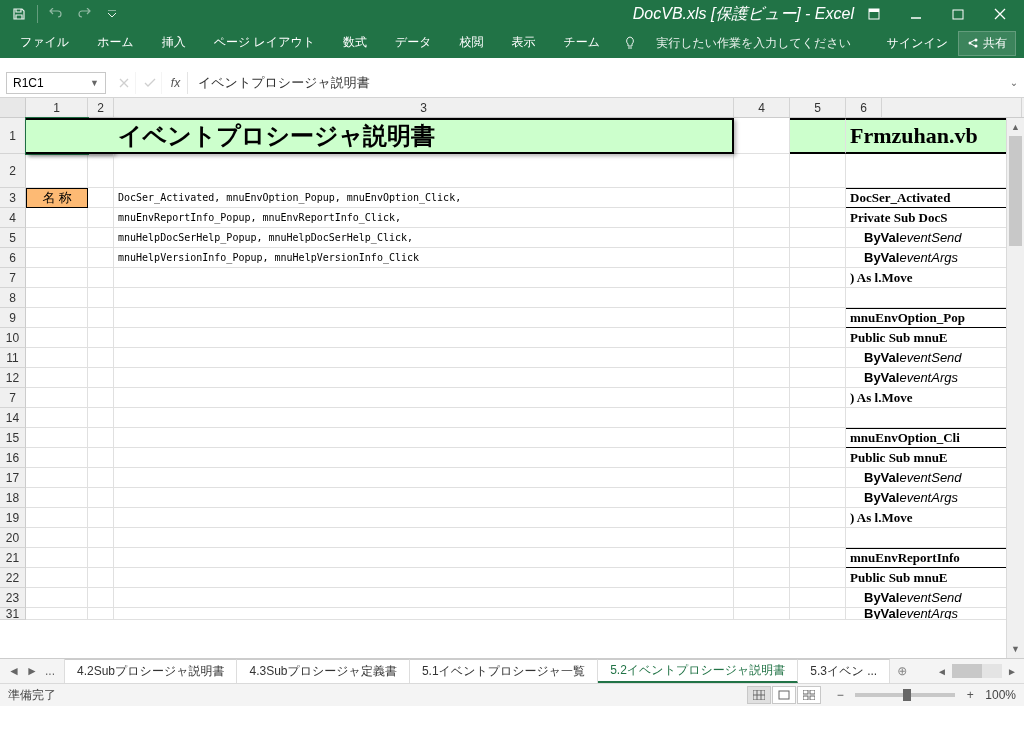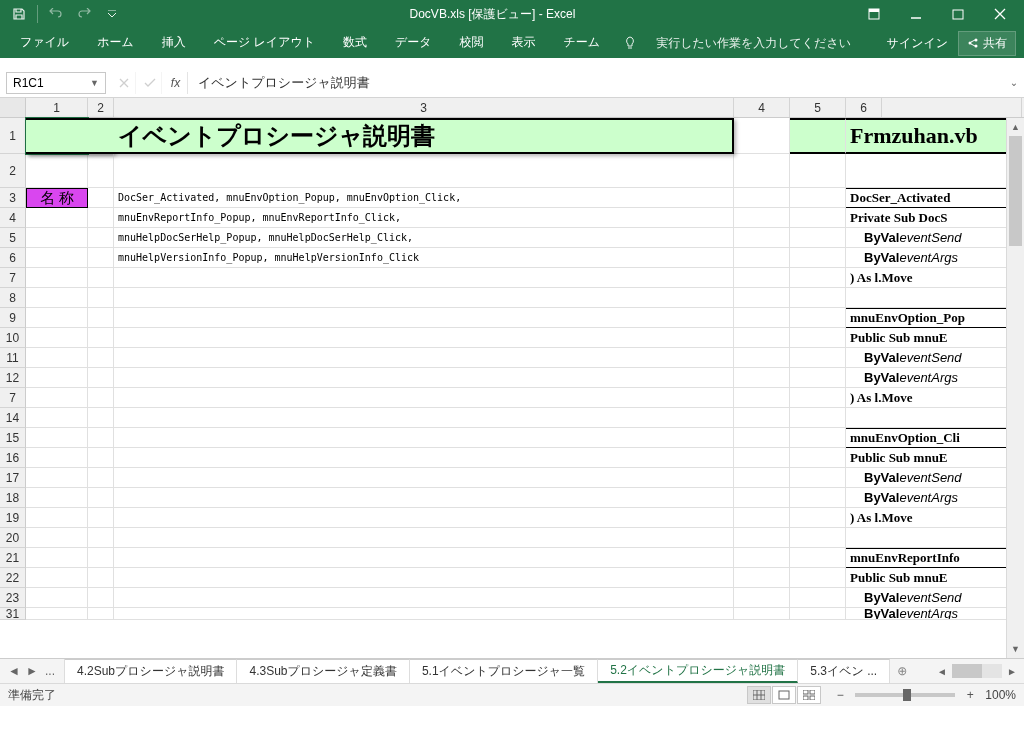--- a/index.html
+++ b/index.html
@@ -2,21 +2,21 @@
 <html><head>
 <meta charset="utf-8">
 <style>
 * { margin: 0; padding: 0; box-sizing: border-box; font-family: "Yu Gothic UI", "Meiryo", sans-serif; }
 body { background: #fff; width: 1024px; height: 736px; overflow: hidden; position: relative; }
 
 .titlebar { background: #217346; height: 28px; display: flex; align-items: center; color: #fff; font-size: 12px; }
 .qat { display: flex; align-items: center; gap: 2px; padding: 0 6px; }
 .qat-btn { width: 26px; height: 24px; display: flex; align-items: center; justify-content: center; color: #fff; opacity: 0.9; }
 .qat-sep { width: 1px; height: 18px; background: rgba(255,255,255,0.3); margin: 0 3px; }
-.title-center { flex: 1; text-align: center; font-size: 12px; }
+.title-center { flex: 1; text-align: right; font-size: 16px; font-style: italic; }
 .win-controls { display: flex; align-items: center; gap: 2px; padding-right: 4px; }
 .win-btn { width: 40px; height: 26px; display: flex; align-items: center; justify-content: center; color: #fff; }
 
 .ribbon-tabs { background: #217346; height: 30px; display: flex; align-items: center; padding: 0 8px; gap: 4px; color: #fff; font-size: 12px; }
 .ribbon-tab { padding: 6px 12px 8px; cursor: pointer; }
 .tellme { display: flex; align-items: center; gap: 20px; margin-left: 8px; opacity: 0.9; }
 .ribbon-right { margin-left: auto; display: flex; align-items: center; gap: 10px; }
 .share-btn { display: flex; align-items: center; gap: 4px; padding: 3px 8px; background: rgba(255,255,255,0.12); border: 1px solid rgba(255,255,255,0.2); }
 
 .formula-bar { height: 30px; display: flex; align-items: center; border-bottom: 1px solid #d4d4d4; background: #fff; margin-top: 10px; }
@@ -39,21 +39,21 @@
 .cell { border-right: 1px solid #e0e0e0; border-bottom: 1px solid #e0e0e0; font-size: 13px; padding: 2px 4px; display: flex; align-items: center; overflow: hidden; white-space: nowrap; }
 
 .row1 { height: 36px; }
 .row-std { height: 20px; }
 .row2 { height: 34px; }
 
 .title-cell-1 { background: #ccffcc; border: 2px solid #000; border-right: none; box-shadow: 2px 2px 4px rgba(0,0,0,0.3); font-size: 24px; font-weight: bold; font-family: "MS PMincho", serif; }
 .title-cell-2 { background: #ccffcc; border: 2px solid #000; border-left: none; border-right: none; box-shadow: 2px 2px 4px rgba(0,0,0,0.3); }
 .title-cell-3 { background: #ccffcc; border-top: 2px solid #000; border-bottom: 2px solid #000; font-size: 24px; font-weight: bold; font-family: "MS PMincho", serif; }
 
-.name-label { background: #d946ef; border: 1px solid #000; text-align: center; font-family: "MS PMincho", serif; font-size: 15px; justify-content: center; }
+.name-label { background: #fdba74; border: 1px solid #000; text-align: center; font-family: "MS PMincho", serif; font-size: 13px; justify-content: center; }
 
 .code-cell { font-family: "MS Gothic", monospace; font-size: 10px; }
 .code-right { font-family: "MS PMincho", serif; font-size: 13px; font-weight: bold; border-left: none; }
 .code-right-plain { font-family: "MS PMincho", serif; font-size: 13px; border-left: none; }
 .code-indent { padding-left: 18px; }
 .bb-top { border-top: 1px solid #000; }
 .bb-bot { border-bottom: 1px solid #000; }
 
 .selected-cell { outline: 2px solid #217346; outline-offset: -1px; position: relative; }
 

